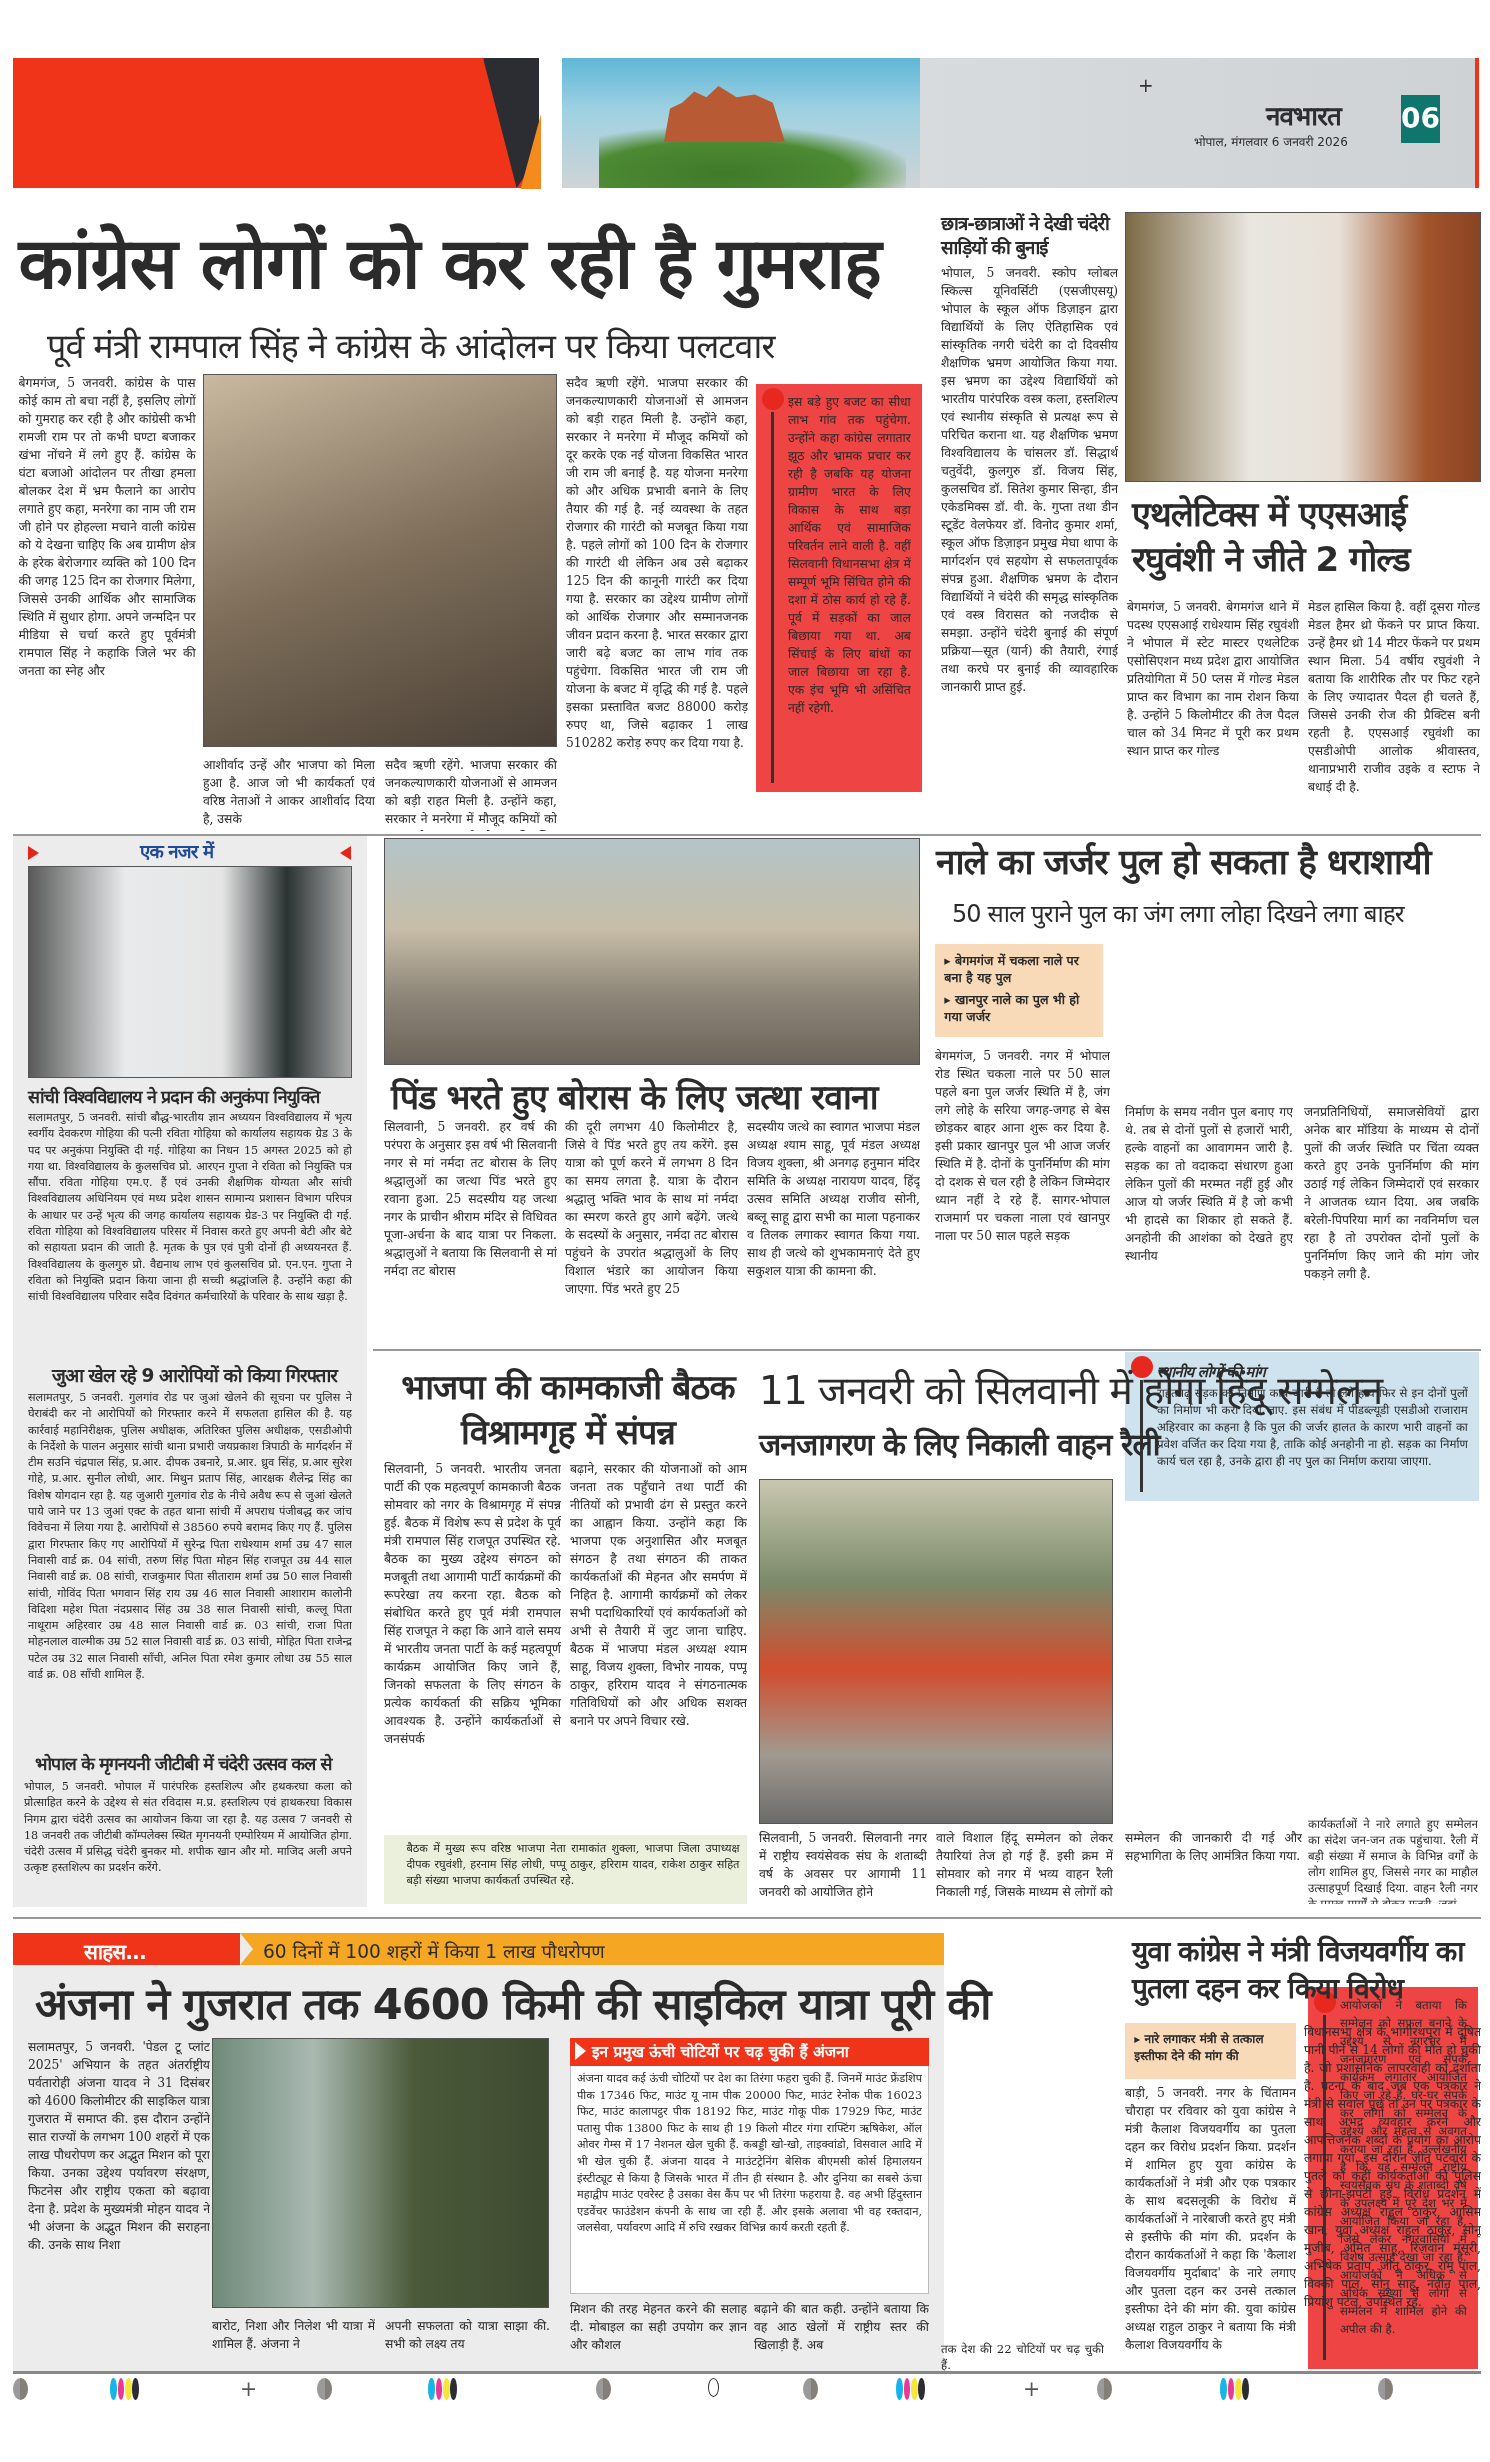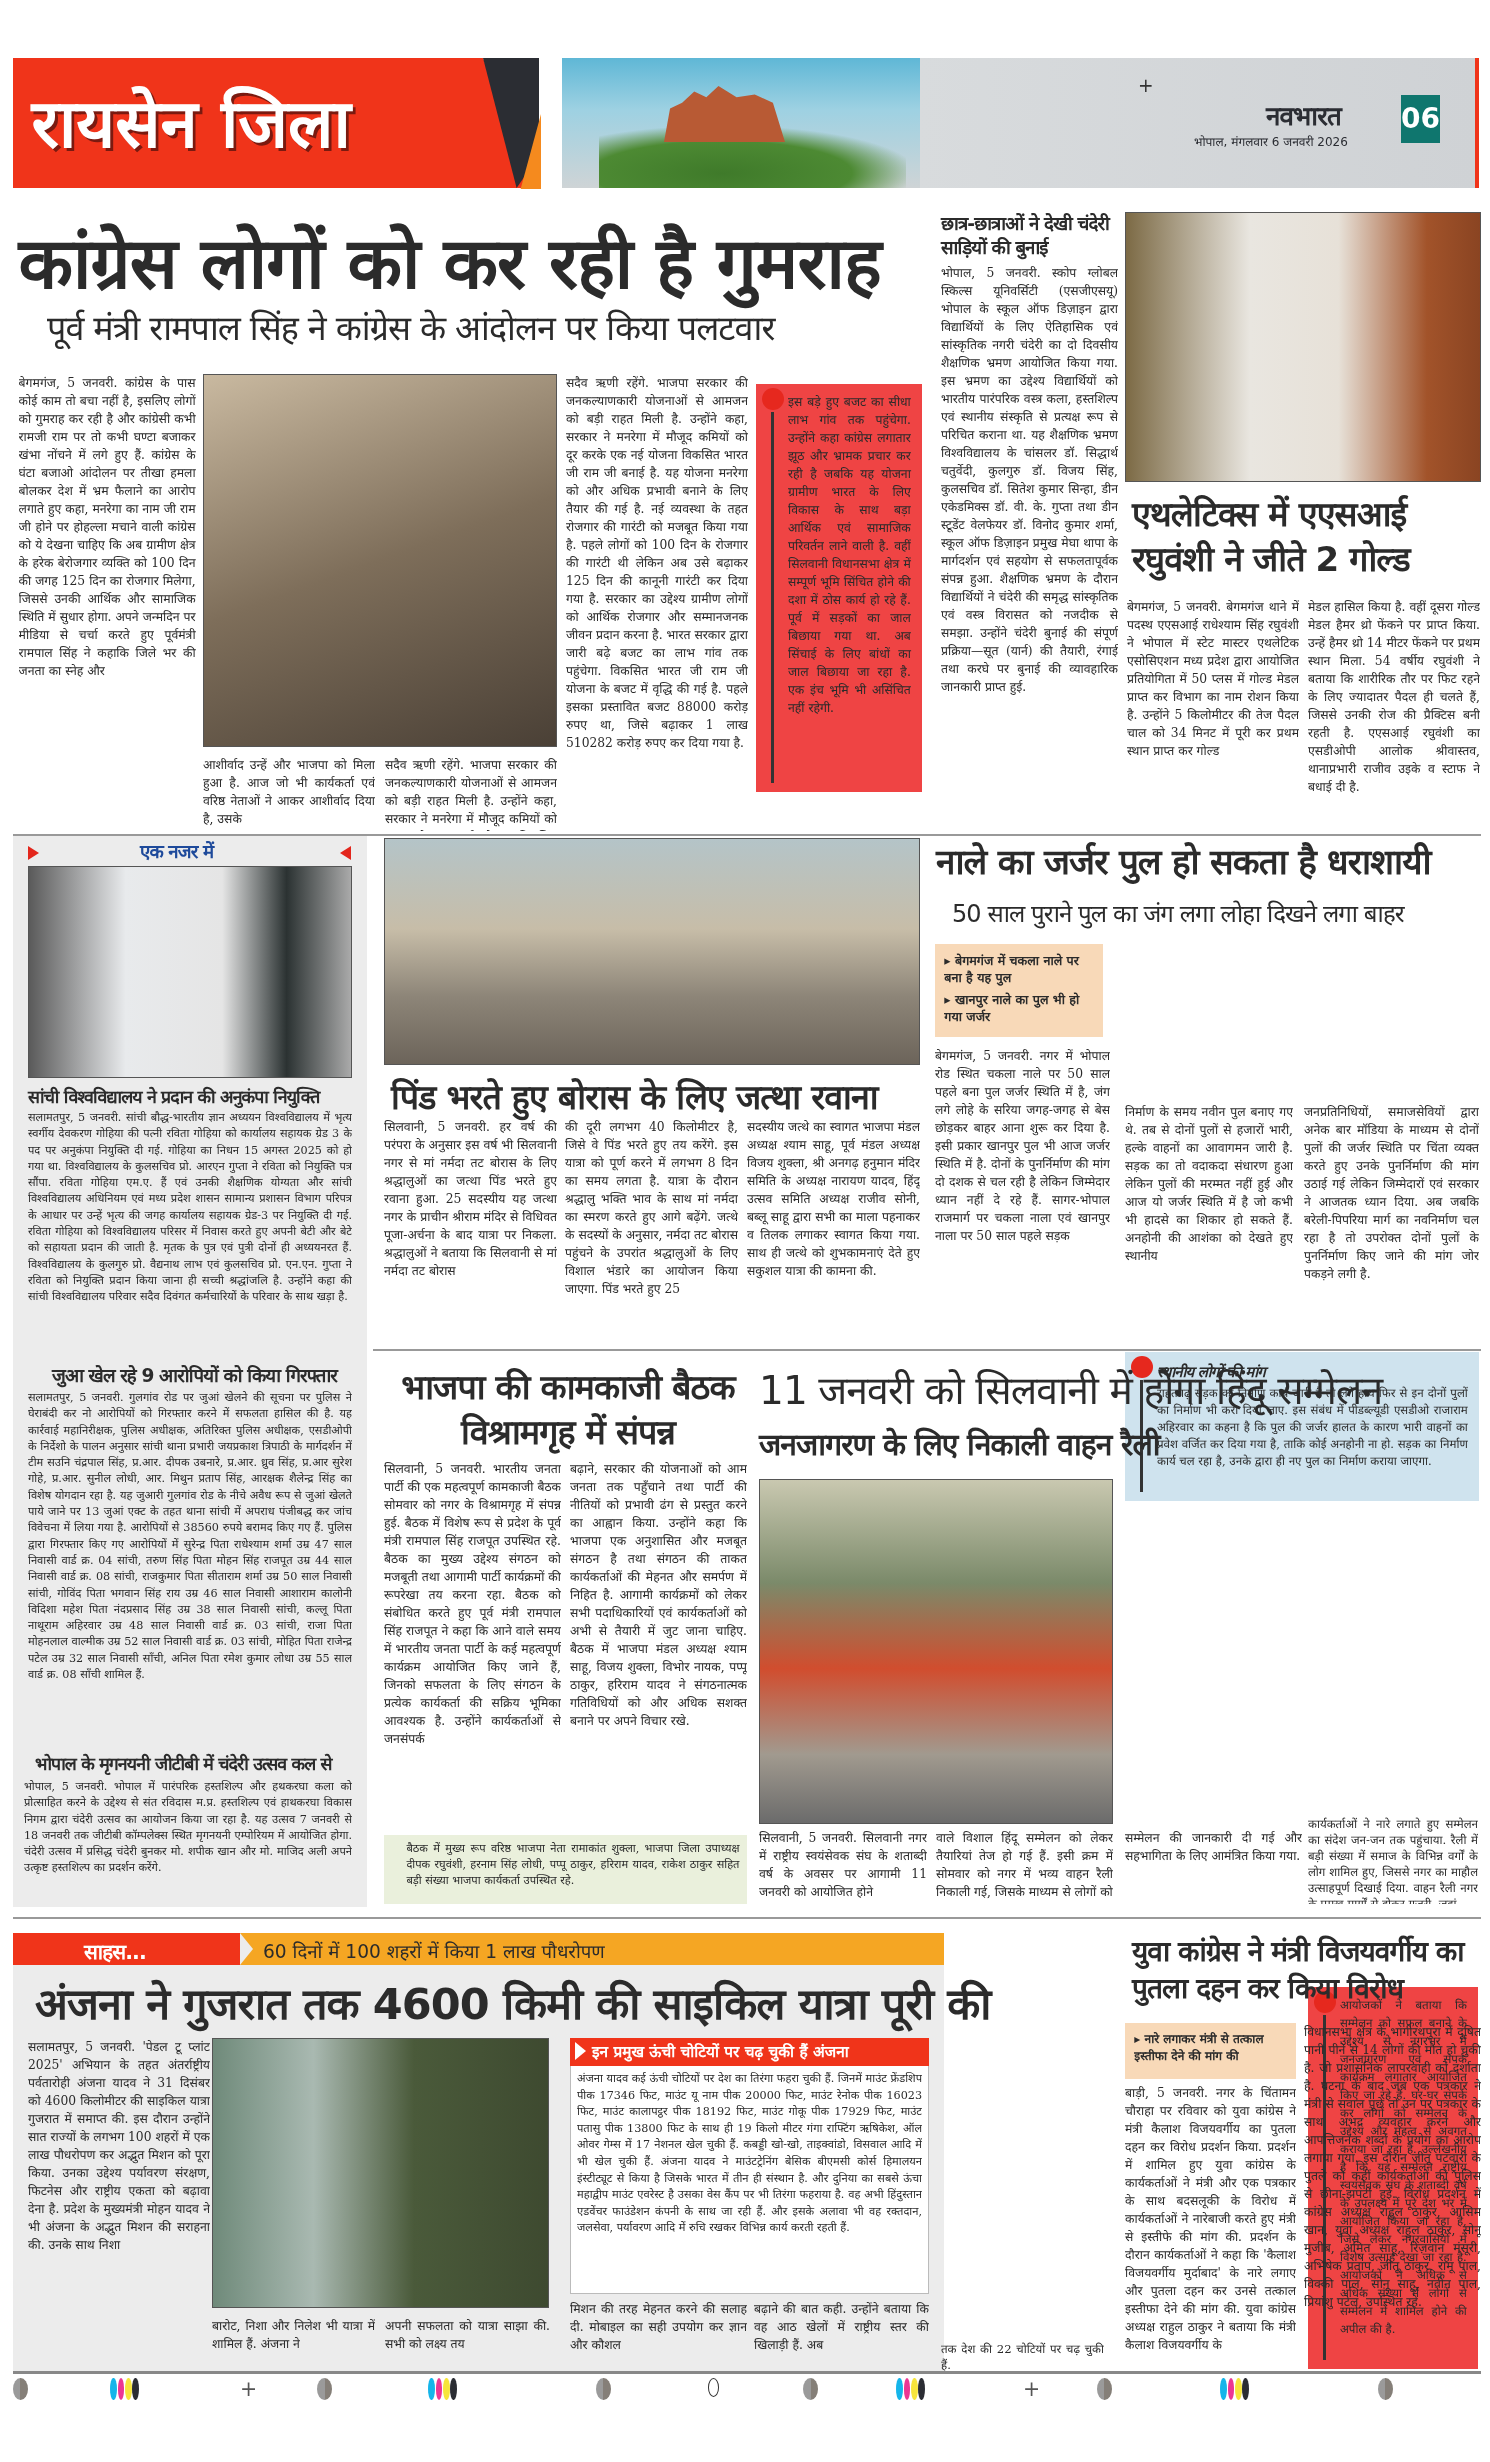--- a/index.html
+++ b/index.html
@@ -14,35 +14,34 @@
 .bullet-box{background:#f8d9b8;padding:7.5px 9.3px}
 .rule{position:absolute;background:#999}
 </style>
 </head>
 <body>
 
 <div class="abs" style="left:13px;top:58px;width:1466px;height:130px;">
   <div class="abs" style="left:0;top:0;width:522px;height:130px;background:#f0341a;clip-path:polygon(0 0,470px 0,522px 130px,0 130px);"></div>
   <div class="abs" style="left:470px;top:0;width:56px;height:130px;background:#2b2d33;clip-path:polygon(0 0,100% 0,100% 75%,60% 100%);"></div>
   <div class="abs" style="left:494px;top:56px;width:34px;height:75px;background:#f58a1e;clip-path:polygon(100% 0,100% 100%,40% 100%);"></div>
-  <div class="abs hd" style="left:18.6px;top:17px;font-size:67px;color:#fff;text-shadow:2.8px 2.8px 0 #7a1a10;letter-spacing:0;">रायसेन जिला</div>
   <div class="abs" style="left:549px;top:0;width:358px;height:130px;background:linear-gradient(180deg,#5fb7d6 0%,#9ed1e2 40%,#cfd4d6 100%);overflow:hidden;">
     <div class="abs" style="left:37px;top:70px;width:307px;height:75px;background:radial-gradient(ellipse at 40% 60%,#3f7a2a 0%,#4d8a33 50%,transparent 75%);"></div>
     <div class="abs" style="left:102px;top:28px;width:121px;height:56px;background:#b85a34;clip-path:polygon(0 100%,5% 40%,15% 30%,25% 10%,35% 20%,45% 0,60% 20%,75% 15%,90% 30%,100% 100%);"></div>
   </div>
   <div class="abs" style="left:907px;top:0;width:555px;height:130px;background:linear-gradient(90deg,#d8dbdd,#cfd2d5);"></div>
   <div class="abs" style="left:1462px;top:0;width:3.7px;height:130px;background:#f0341a;"></div>
   <div class="abs" style="left:1125px;top:17px;font-size:18.6px;color:#333;">+</div>
   <div class="abs hd" style="left:1253px;top:39px;font-size:26px;color:#2b2d33;">नवभारत</div>
   <div class="abs" style="left:1388px;top:37px;width:39px;height:48px;background:#0f766e;color:#fff;font-weight:bold;font-size:28px;text-align:center;line-height:48px;"><span>06</span></div>
   <div class="abs" style="left:1181px;top:75px;font-size:12px;color:#2b2d33;white-space:nowrap;">भोपाल, मंगलवार 6 जनवरी 2026</div>
 </div>
 
 <div class="abs hd" style="left:18.6px;top:222px;font-size:71px;line-height:84px;">कांग्रेस लोगों को कर रही है गुमराह</div>
-<div class="abs" style="left:47px;top:304px;font-size:34px;color:#2b2b2b;white-space:nowrap;letter-spacing:-0.9px;">पूर्व मंत्री रामपाल सिंह ने कांग्रेस के आंदोलन पर किया पलटवार</div>
+<div class="abs" style="left:47px;top:322px;font-size:34px;color:#2b2b2b;white-space:nowrap;letter-spacing:-0.9px;">पूर्व मंत्री रामपाल सिंह ने कांग्रेस के आंदोलन पर किया पलटवार</div>
 
 <div class="abs body-text" style="left:18.6px;top:374px;width:177px;height:456px;">बेगमगंज, 5 जनवरी. कांग्रेस के पास कोई काम तो बचा नहीं है, इसलिए लोगों को गुमराह कर रही है और कांग्रेसी कभी रामजी राम पर तो कभी घण्टा बजाकर खंभा नोंचने में लगे हुए हैं. कांग्रेस के घंटा बजाओ आंदोलन पर तीखा हमला बोलकर देश में भ्रम फैलाने का आरोप लगाते हुए कहा, मनरेगा का नाम जी राम जी होने पर होहल्ला मचाने वाली कांग्रेस को ये देखना चाहिए कि अब ग्रामीण क्षेत्र के हरेक बेरोजगार व्यक्ति को 100 दिन की जगह 125 दिन का रोजगार मिलेगा, जिससे उनकी आर्थिक और सामाजिक स्थिति में सुधार होगा. अपने जन्मदिन पर मीडिया से चर्चा करते हुए पूर्वमंत्री रामपाल सिंह ने कहाकि जिले भर की जनता का स्नेह और</div>
 <div class="abs photo" style="left:203px;top:374px;width:354px;height:373px;background:linear-gradient(160deg,#c9b9a0,#7e6e5a 50%,#4a4036);"></div>
 <div class="abs body-text" style="left:203px;top:756px;width:172px;height:75px;">आशीर्वाद उन्हें और भाजपा को मिला हुआ है. आज जो भी कार्यकर्ता एवं वरिष्ठ नेताओं ने आकर आशीर्वाद दिया है, उसके</div>
 <div class="abs body-text" style="left:385px;top:756px;width:172px;height:75px;">सदैव ऋणी रहेंगे. भाजपा सरकार की जनकल्याणकारी योजनाओं से आमजन को बड़ी राहत मिली है. उन्होंने कहा, सरकार ने मनरेगा में मौजूद कमियों को दूर करके एक नई योजना विकसित भारत जी राम जी बनाई है. यह योजना मनरेगा को और अधिक प्रभावी बनाने के लिए तैयार की गई है. नई व्यवस्था के तहत रोजगार की गारंटी को मजबूत किया गया है. पहले लोगों को 100 दिन के रोजगार की गारंटी थी लेकिन अब उसे बढ़ाकर 125 दिन की कानूनी गारंटी कर दिया गया है. सरकार का उद्देश्य ग्रामीण लोगों को आर्थिक रोजगार और सम्मानजनक जीवन प्रदान करना है. भारत सरकार द्वारा जारी बढ़े बजट का लाभ गांव तक पहुंचेगा. विकसित भारत जी राम जी योजना के बजट में वृद्धि की गई है. पहले इसका प्रस्तावित बजट 88000 करोड़ रुपए था, जिसे बढ़ाकर 1 लाख 510282 करोड़ रुपए कर दिया गया है.</div>
 <div class="abs body-text" style="left:566px;top:374px;width:182px;height:456px;">सदैव ऋणी रहेंगे. भाजपा सरकार की जनकल्याणकारी योजनाओं से आमजन को बड़ी राहत मिली है. उन्होंने कहा, सरकार ने मनरेगा में मौजूद कमियों को दूर करके एक नई योजना विकसित भारत जी राम जी बनाई है. यह योजना मनरेगा को और अधिक प्रभावी बनाने के लिए तैयार की गई है. नई व्यवस्था के तहत रोजगार की गारंटी को मजबूत किया गया है. पहले लोगों को 100 दिन के रोजगार की गारंटी थी लेकिन अब उसे बढ़ाकर 125 दिन की कानूनी गारंटी कर दिया गया है. सरकार का उद्देश्य ग्रामीण लोगों को आर्थिक रोजगार और सम्मानजनक जीवन प्रदान करना है. भारत सरकार द्वारा जारी बढ़े बजट का लाभ गांव तक पहुंचेगा. विकसित भारत जी राम जी योजना के बजट में वृद्धि की गई है. पहले इसका प्रस्तावित बजट 88000 करोड़ रुपए था, जिसे बढ़ाकर 1 लाख 510282 करोड़ रुपए कर दिया गया है.</div>
 <div class="abs quote-box body-text" style="left:756px;top:384px;width:166px;height:408px;">
   <div class="quote-mark"></div>
   <div class="quote-line"></div>
   <span>इस बड़े हुए बजट का सीधा लाभ गांव तक पहुंचेगा. उन्होंने कहा कांग्रेस लगातार झूठ और भ्रामक प्रचार कर रही है जबकि यह योजना ग्रामीण भारत के लिए विकास के साथ बड़ा आर्थिक एवं सामाजिक परिवर्तन लाने वाली है. वहीं सिलवानी विधानसभा क्षेत्र में सम्पूर्ण भूमि सिंचित होने की दशा में ठोस कार्य हो रहे हैं. पूर्व में सड़कों का जाल बिछाया गया था. अब सिंचाई के लिए बांधों का जाल बिछाया जा रहा है. एक इंच भूमि भी असिंचित नहीं रहेगी.</span>

